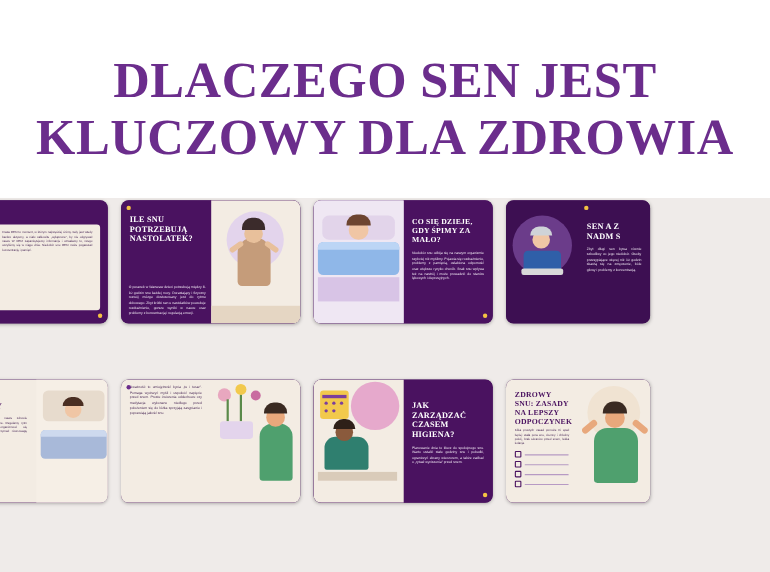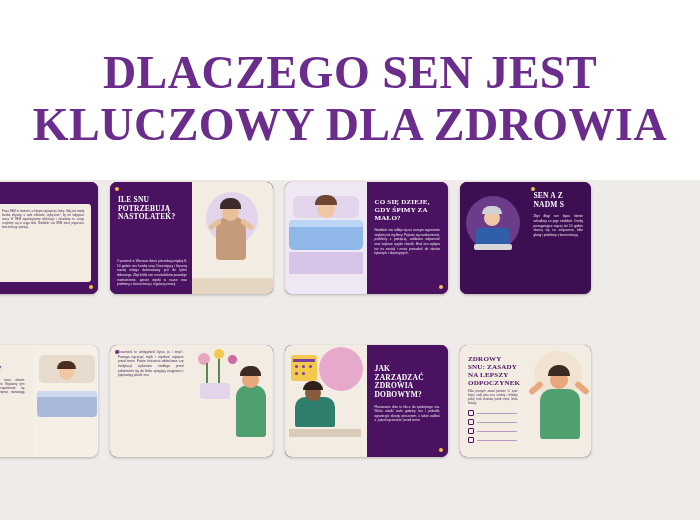--- a/index.html
+++ b/index.html
@@ -227,21 +227,21 @@
             <div class="ill">
               <div class="circle" style="left:6px; top:14px; width:54px; height:54px; background:#6b3c8a;"></div>
               <div class="rect" style="left:16px; top:46px; width:34px; height:22px; background:#2f5fa8; border-radius:4px;"></div>
               <div class="circle" style="left:24px; top:28px; width:16px; height:16px; background:#f0c6a5;"></div>
               <div class="rect" style="left:22px; top:24px; width:20px; height:8px; background:#cfd3d8; border-radius:8px 8px 0 0;"></div>
               <div class="rect" style="left:14px; top:62px; width:38px; height:6px; background:#d8d8d8; border-radius:2px;"></div>
             </div>
           </div>
           <div class="half">
             <div class="corner-dot cd-tl"></div>
-            <div class="s-title" style="padding-top:10px;">SEN A Z NADM S</div>
+            <div class="s-title" style="padding-top:20px;">SEN A Z NADM S</div>
             <div class="s-body">Zbyt długi sen bywa równie szkodliwy co jego niedobór. Osoby przesypiające więcej niż 10 godzin skarżą się na zmęczenie, bóle głowy i problemy z koncentracją.</div>
           </div>
         </div>
       </div>
     </div>
 
     <div class="row r2">
 
       <div class="slide w-clipL">
         <div class="inner bg-cream">
@@ -300,21 +300,21 @@
               <div class="circle" style="left:10px; top:27px; width:3px; height:3px; background:#7b3f9d;"></div>
               <div class="circle" style="left:17px; top:27px; width:3px; height:3px; background:#7b3f9d;"></div>
               <div class="rect" style="left:10px; top:52px; width:40px; height:30px; background:#2f7f6f; border-radius:10px 10px 2px 2px;"></div>
               <div class="circle" style="left:20px; top:40px; width:16px; height:16px; background:#8a5a3c;"></div>
               <div class="rect" style="left:18px; top:36px; width:20px; height:9px; background:#2e2018; border-radius:9px 9px 0 0;"></div>
               <div class="rect" style="left:4px; top:84px; width:72px; height:8px; background:#d9cbb9;"></div>
             </div>
           </div>
           <div class="half">
             <div class="corner-dot cd-br"></div>
-            <div class="s-title" style="padding-top:20px;">JAK ZARZĄDZAĆ ZDROWIA DOBOWYM?</div>
+            <div class="s-title" style="padding-top:20px;">JAK ZARZĄDZAĆ CZASEM HIGIENA?</div>
             <div class="s-body">Planowanie dnia to klucz do spokojnego snu. Warto ustalić stałe godziny snu i pobudki, ograniczyć ekrany wieczorem, a także zadbać o „rytuał wyciszenia” przed snem.</div>
           </div>
         </div>
       </div>
 
       <div class="gap"></div>
 
       <div class="slide w-clipR">
         <div class="inner bg-cream">
           <div class="half">

